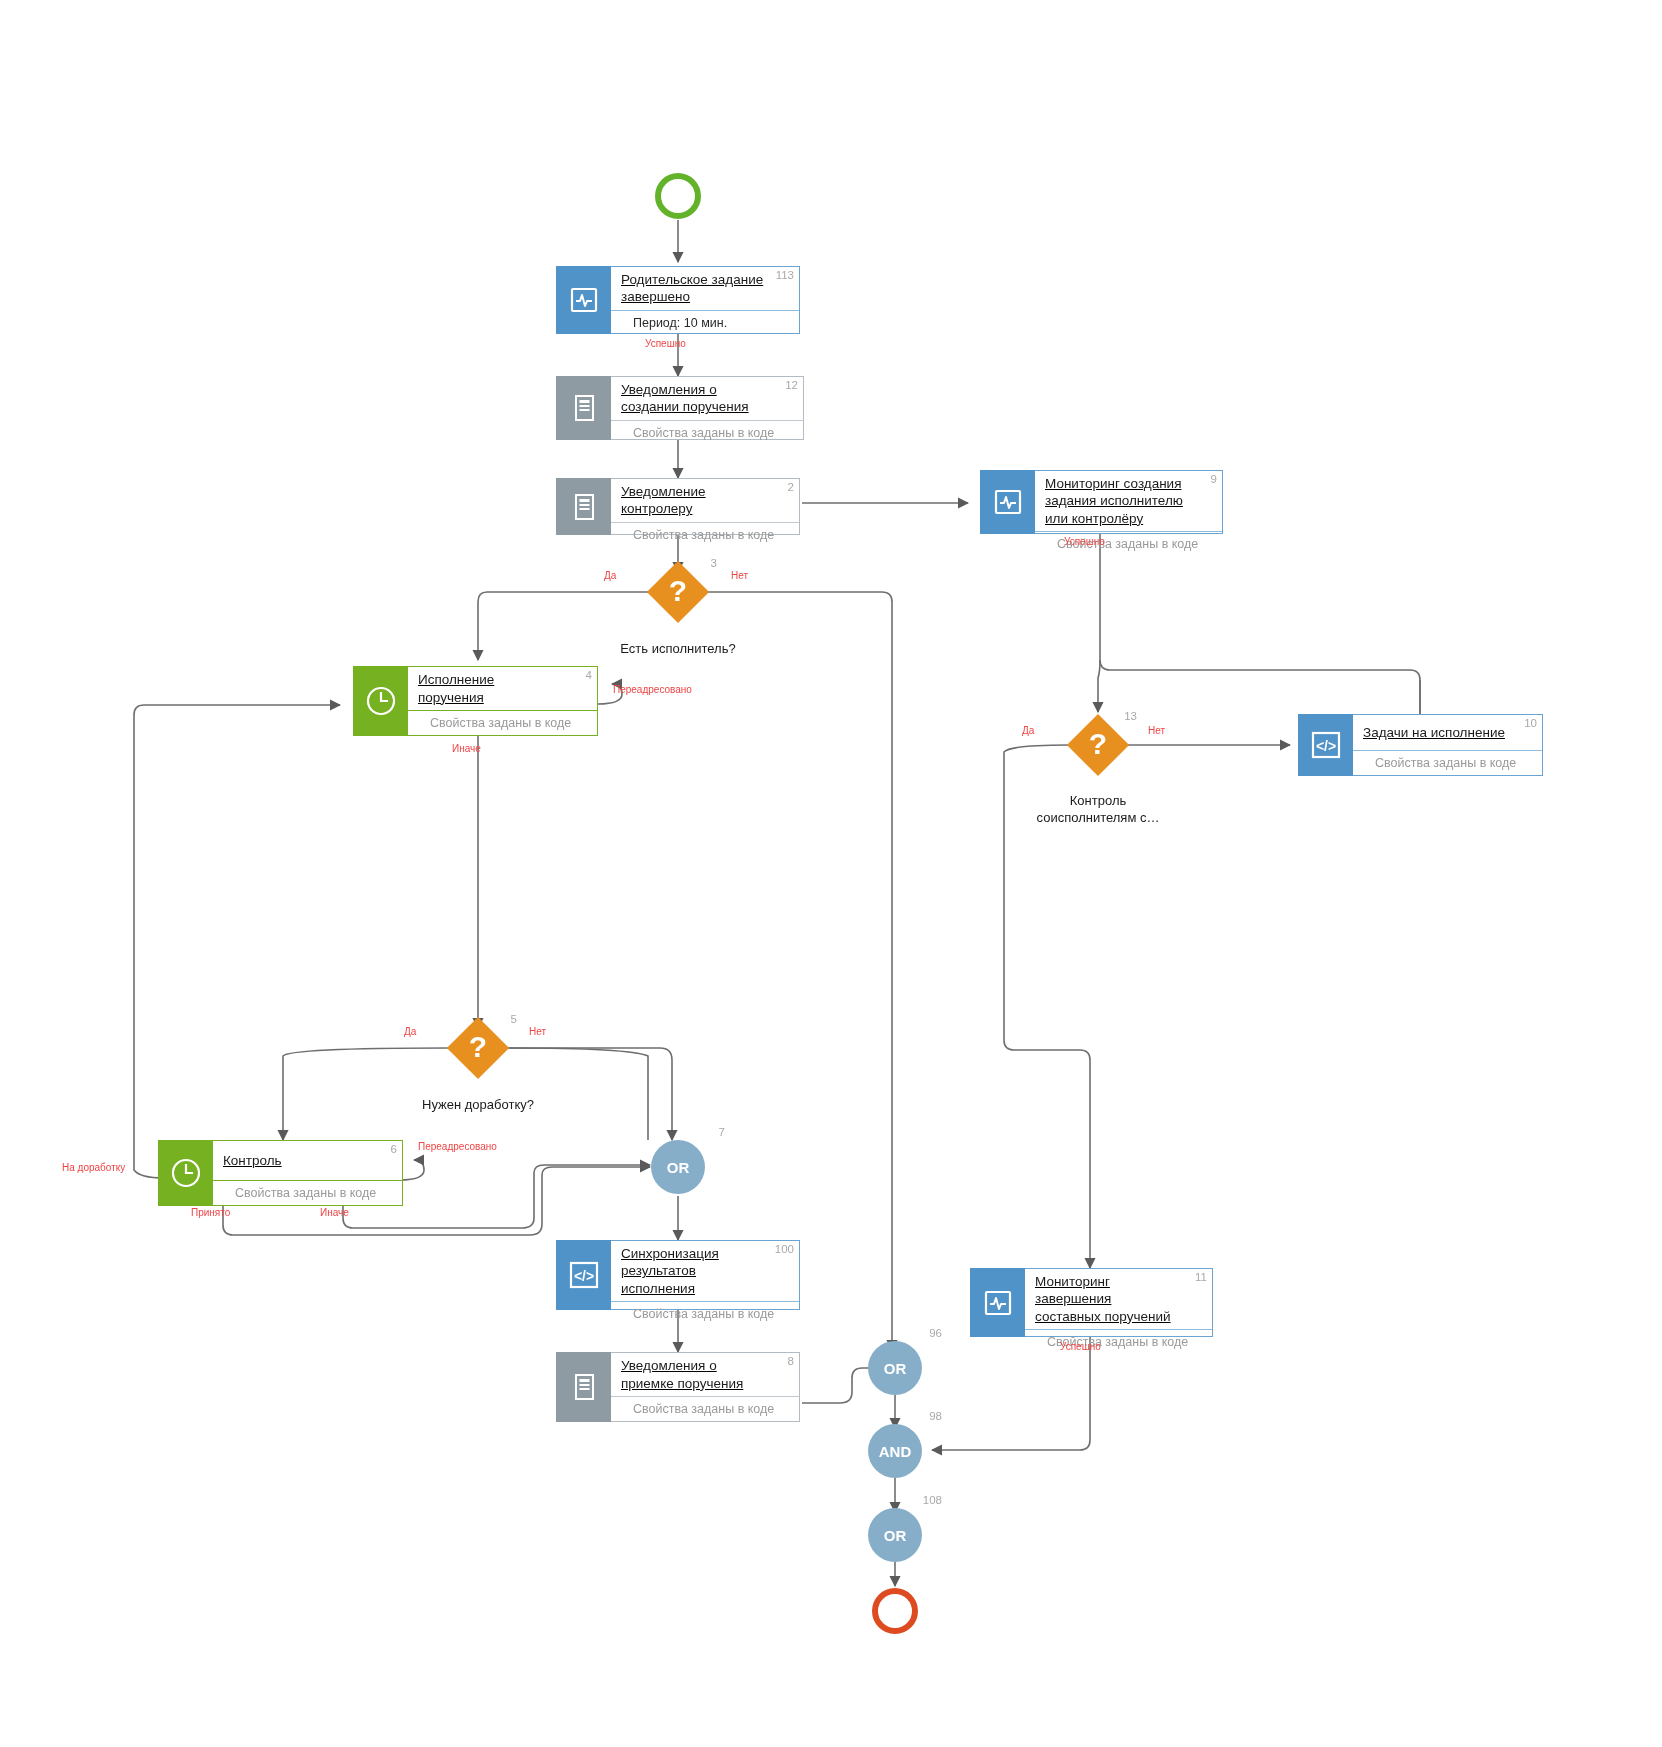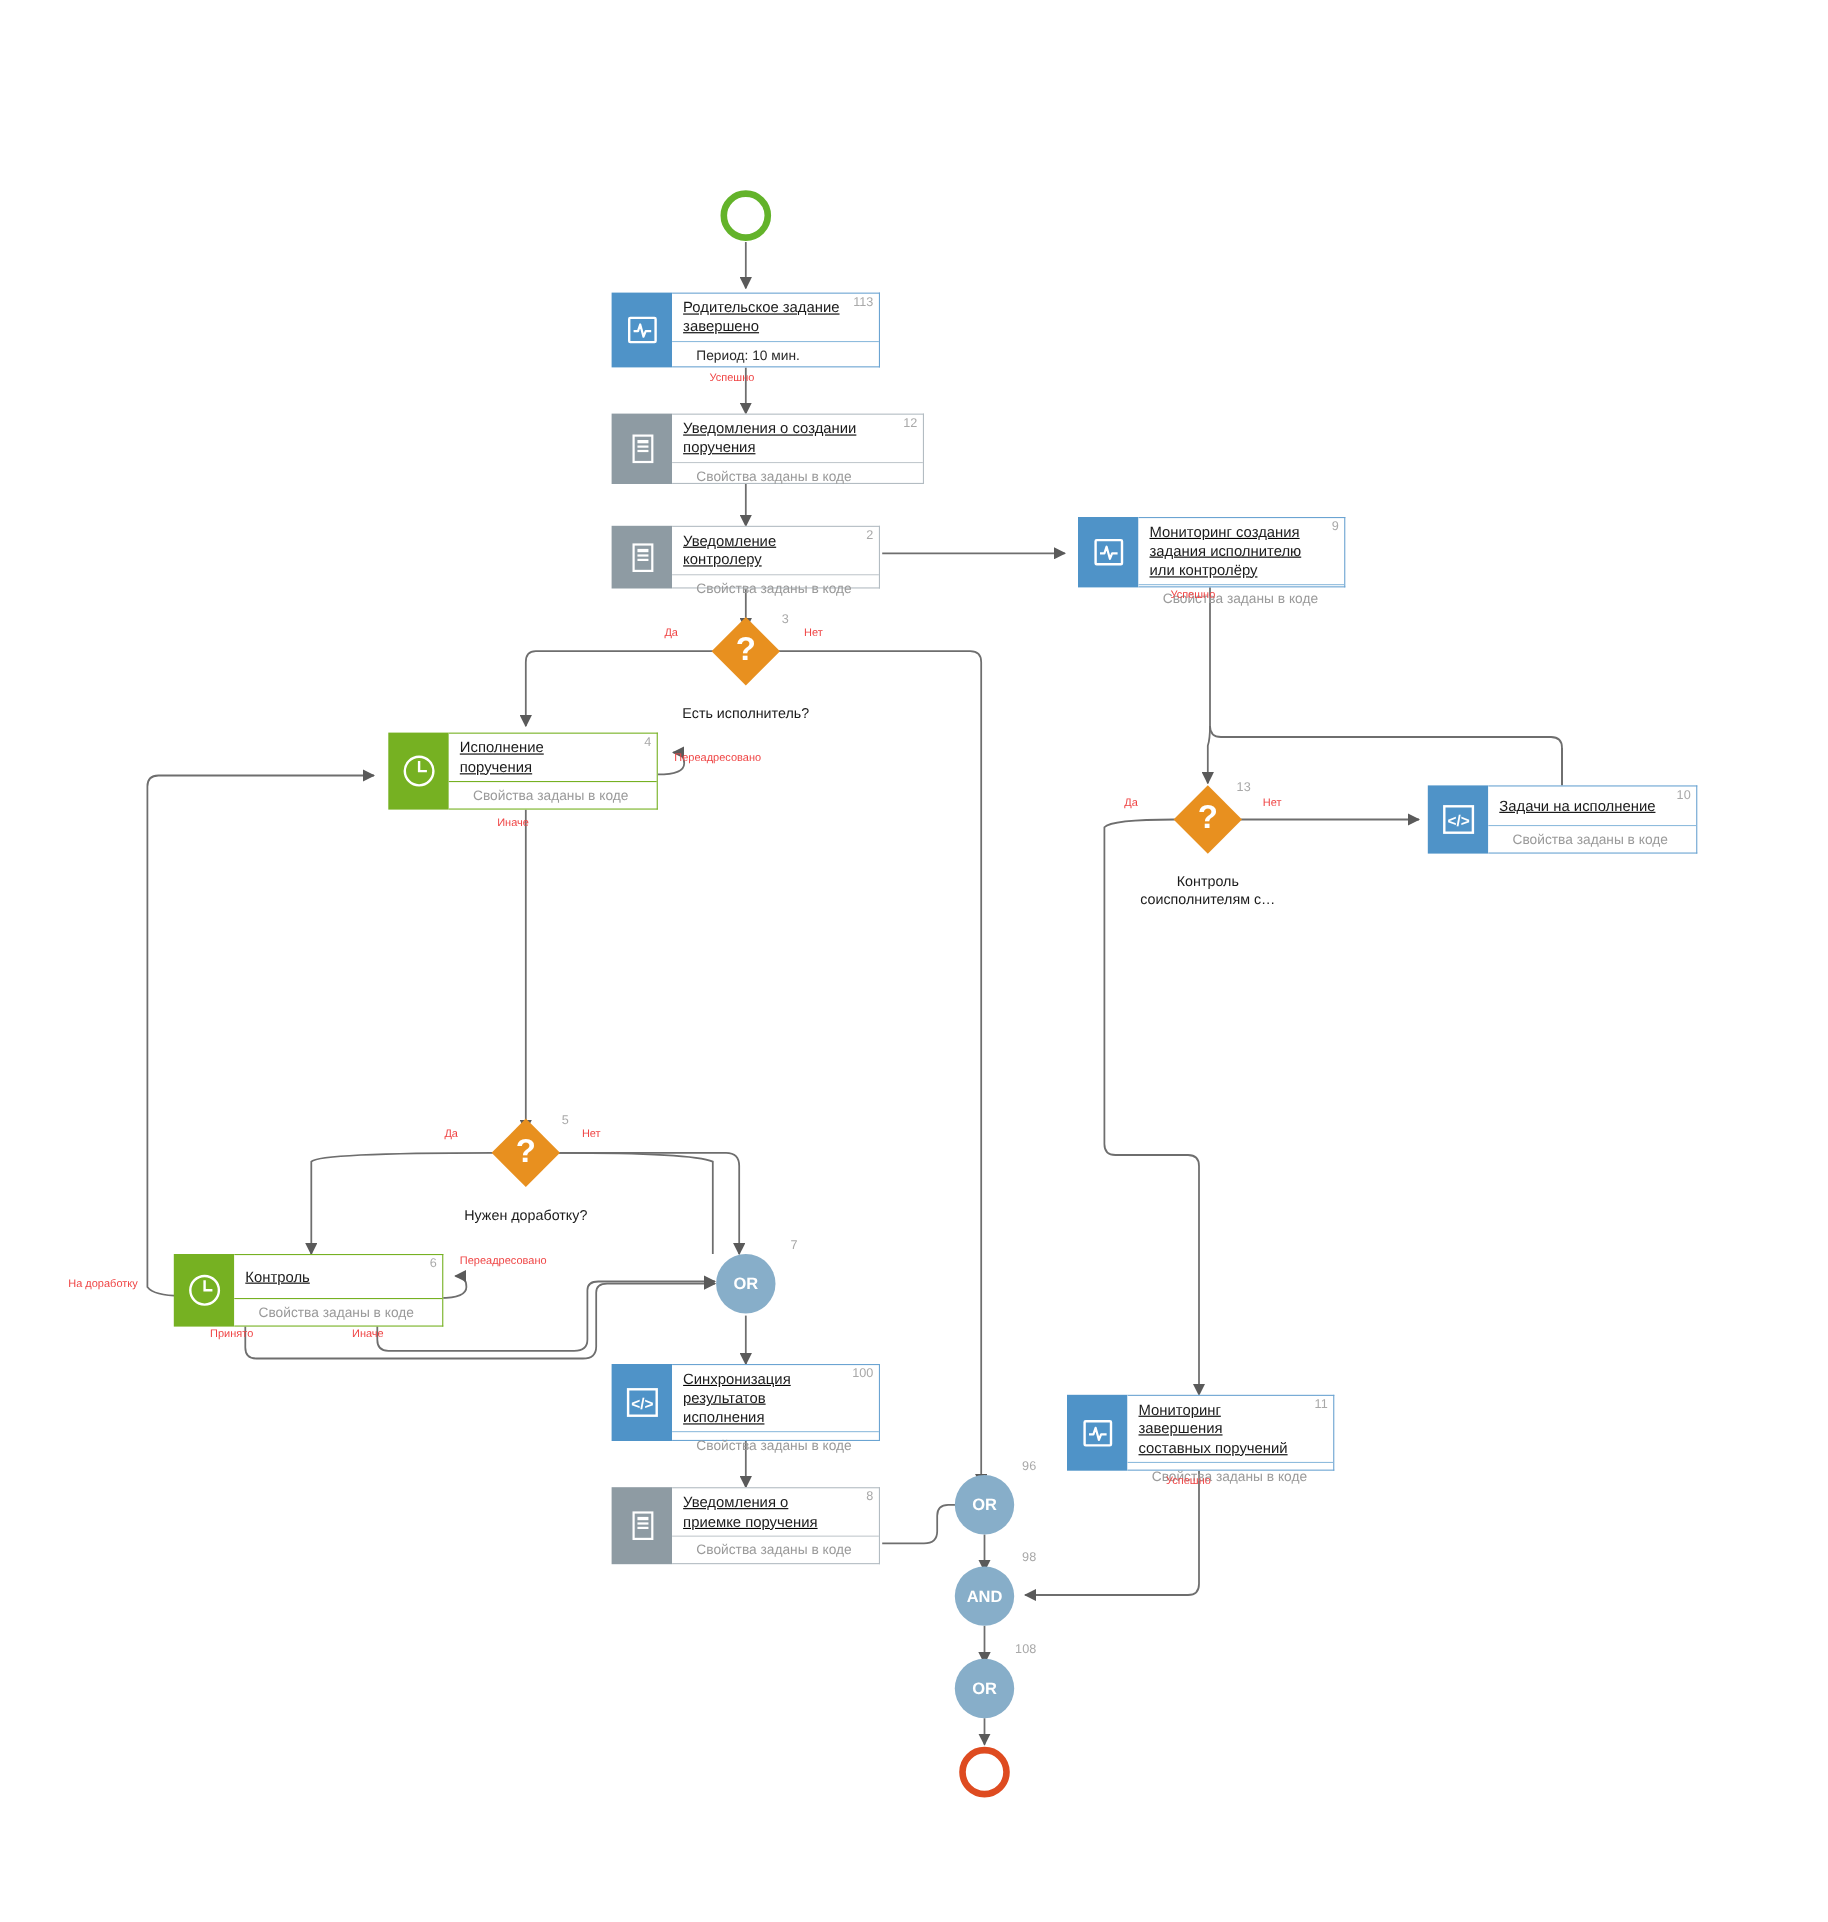--- a/index.html
+++ b/index.html
@@ -265,21 +265,21 @@
     </div>
     <div class="body">
       <div class="title-row">
         <span class="title">Родительское задание завершено</span>
         <span class="num">113</span>
       </div>
       <div class="sub dark">Период: 10 мин.</div>
     </div>
   </div>
 
-  <div class="node gray" style="left:556px; top:376px; width:284px; height:64px;">
+  <div class="node gray" style="left:556px; top:376px; width:248px; height:64px;">
     <div class="ico">
       <svg width="30" height="30" viewBox="0 0 30 30">
         <rect x="7" y="3" width="17" height="24" fill="none" stroke="#fff" stroke-width="2"></rect>
         <rect x="10.5" y="7" width="10" height="3" fill="#fff"></rect>
         <rect x="10.5" y="12" width="10" height="2" fill="#fff"></rect>
         <rect x="10.5" y="16" width="10" height="2" fill="#fff"></rect>
       </svg>
     </div>
     <div class="body">
       <div class="title-row">

